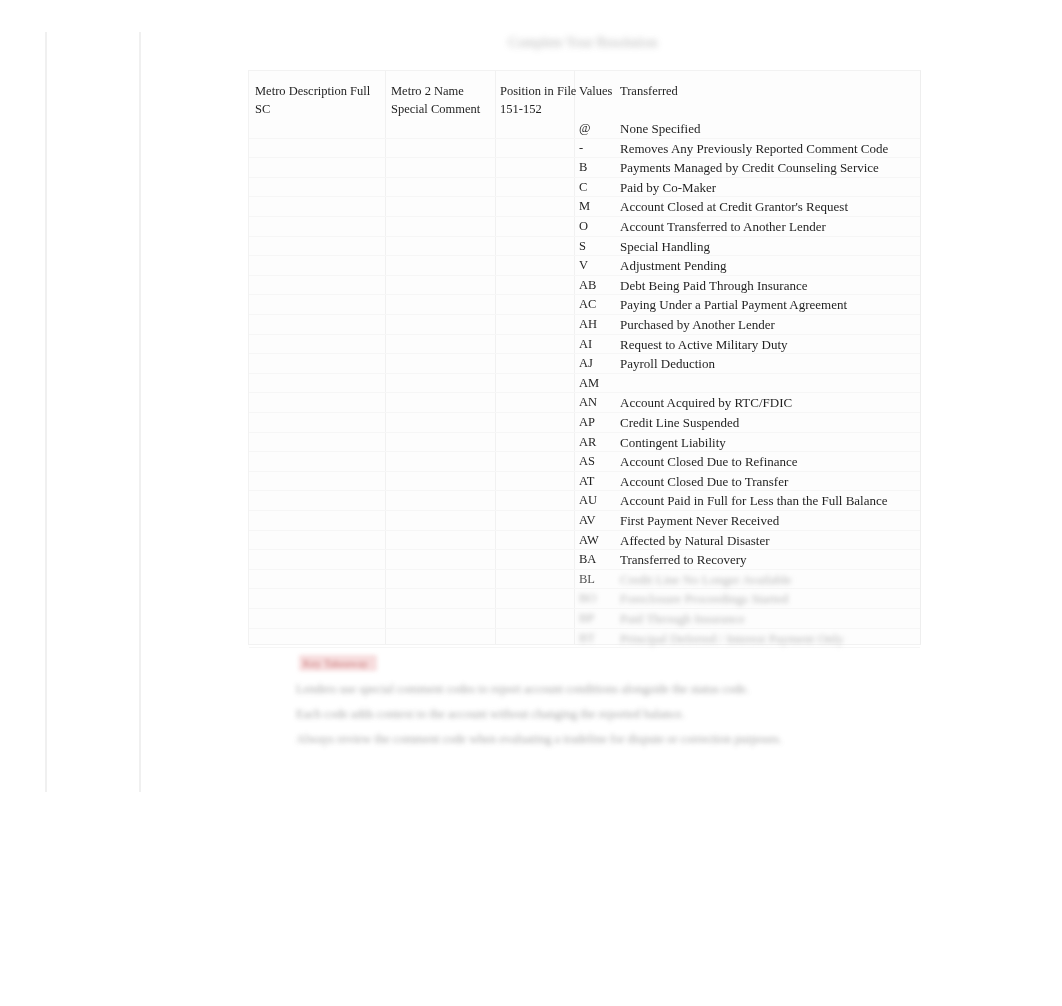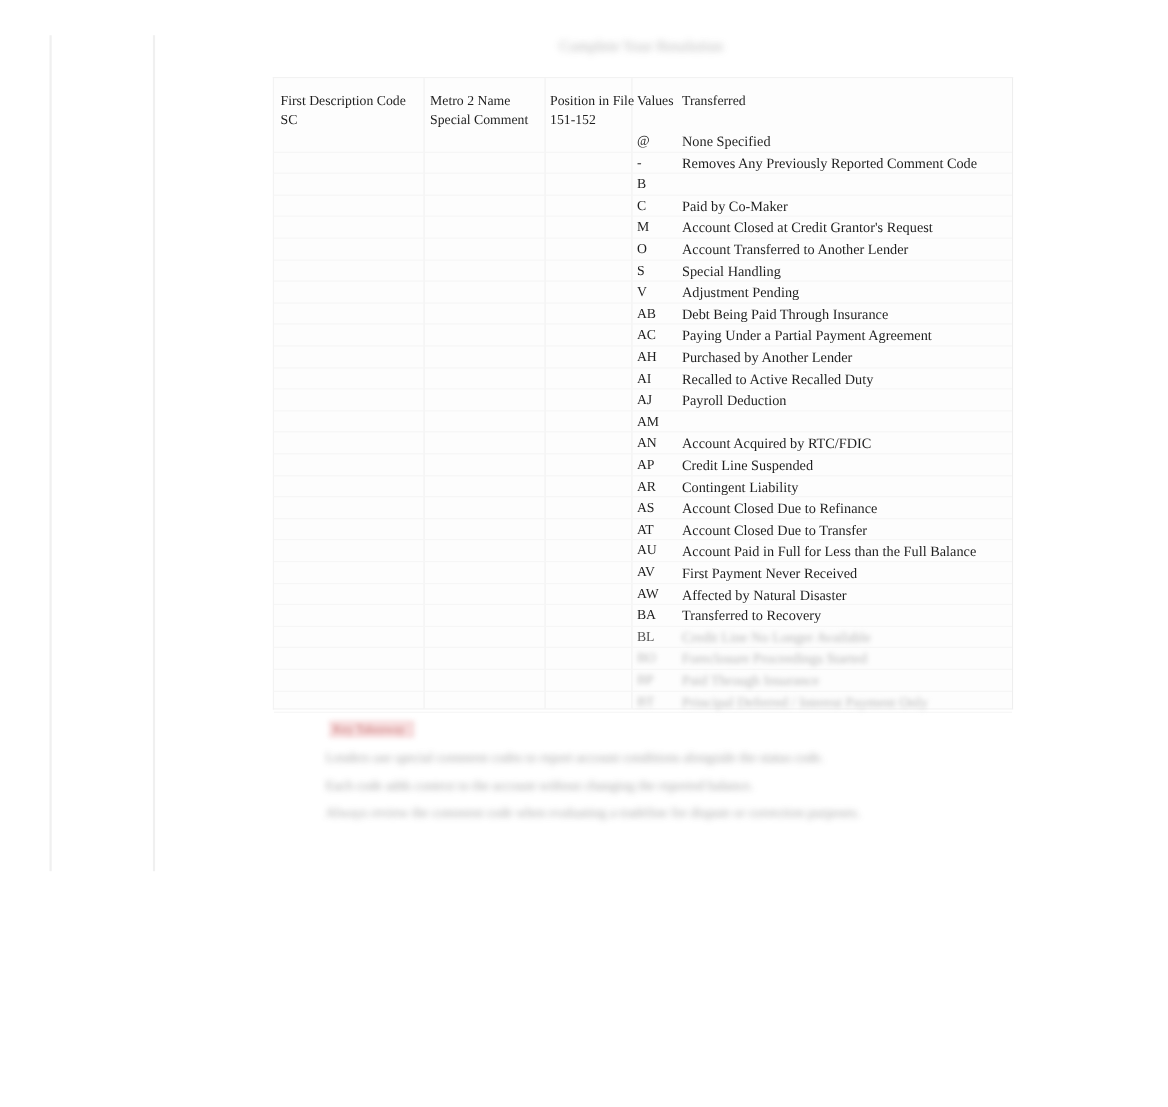--- a/index.html
+++ b/index.html
@@ -170,21 +170,21 @@
 <div class="margin-rule r2"></div>
 
 <div class="doc-title">Complete Your Resolution</div>
 
 <div class="spec-table">
 
   <div class="col-sep c1"></div>
   <div class="col-sep c2"></div>
   <div class="col-sep c3"></div>
 
-  <div class="th th-metro">First Description Code
+  <div class="th th-metro">Metro Description Full
 SC</div>
   <div class="th th-name">Metro 2 Name
 Special Comment</div>
   <div class="th th-pos">Position in File
 151-152</div>
   <div class="th th-values">Values</div>
   <div class="th th-desc">Transferred</div>
 
   <div id="rows-host">
       <div class="row-line" style="top: 66.6px;"></div>
@@ -193,20 +193,21 @@
         <span class="desc">None Specified</span>
       </div>
       <div class="row-line" style="top: 86.2px;"></div>
       <div class="vrow" style="top: 67.6px;">
         <span class="code">-</span>
         <span class="desc">Removes Any Previously Reported Comment Code</span>
       </div>
       <div class="row-line" style="top: 105.8px;"></div>
       <div class="vrow" style="top: 87.2px;">
         <span class="code">B</span>
+        <span class="desc">Payments Managed by Credit Counseling Service</span>
       </div>
       <div class="row-line" style="top: 125.4px;"></div>
       <div class="vrow" style="top: 106.8px;">
         <span class="code">C</span>
         <span class="desc">Paid by Co-Maker</span>
       </div>
       <div class="row-line" style="top: 145px;"></div>
       <div class="vrow" style="top: 126.4px;">
         <span class="code">M</span>
         <span class="desc">Account Closed at Credit Grantor's Request</span>
@@ -237,21 +238,21 @@
         <span class="desc">Paying Under a Partial Payment Agreement</span>
       </div>
       <div class="row-line" style="top: 262.6px;"></div>
       <div class="vrow" style="top: 244px;">
         <span class="code">AH</span>
         <span class="desc">Purchased by Another Lender</span>
       </div>
       <div class="row-line" style="top: 282.2px;"></div>
       <div class="vrow" style="top: 263.6px;">
         <span class="code">AI</span>
-        <span class="desc">Recalled to Active Recalled Duty</span>
+        <span class="desc">Request to Active Military Duty</span>
       </div>
       <div class="row-line" style="top: 301.8px;"></div>
       <div class="vrow" style="top: 283.2px;">
         <span class="code">AJ</span>
         <span class="desc">Payroll Deduction</span>
       </div>
       <div class="row-line" style="top: 321.4px;"></div>
       <div class="vrow" style="top: 302.8px;">
         <span class="code">AM</span>
       </div>

